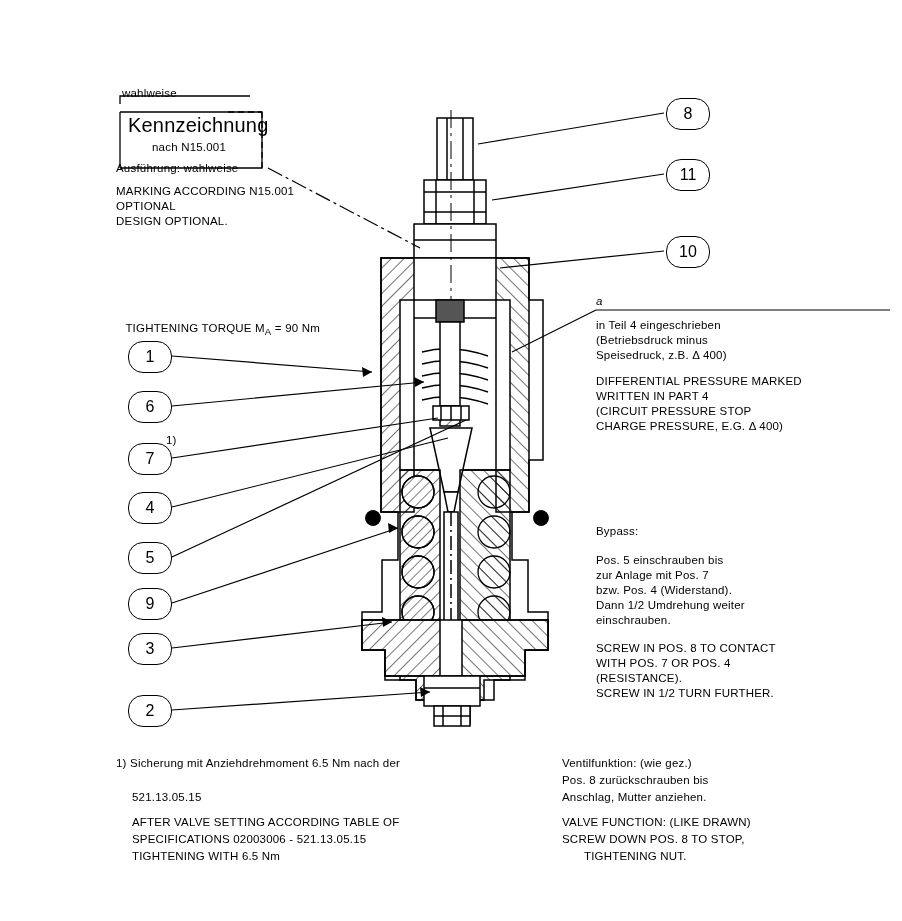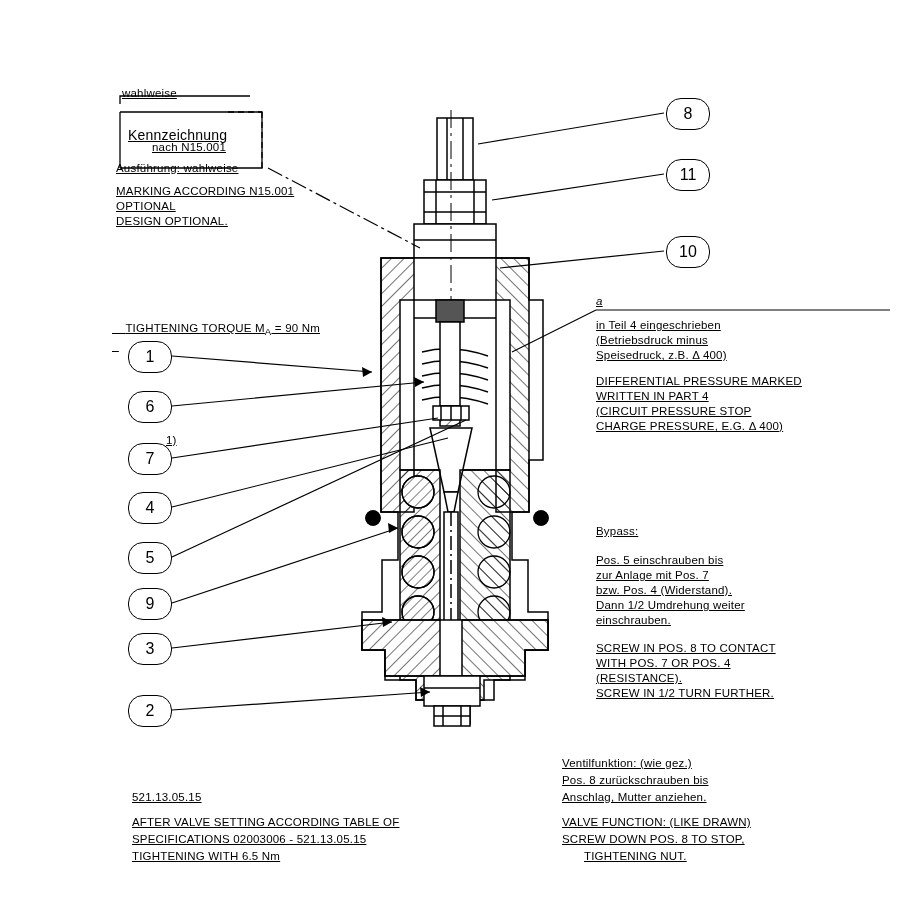--- a/index.html
+++ b/index.html
@@ -1,18 +1,18 @@
 <!DOCTYPE html>
 <html><head>
 <meta charset="utf-8">
 <style>
   html,body{margin:0;padding:0;background:#ffffff;}
   #page{position:relative;width:902px;height:921px;background:#fff;
         font-family:"Liberation Sans", sans-serif;color:#000;overflow:hidden;}
-  .txt{position:absolute;white-space:pre;font-size:12.5px;line-height:15px;letter-spacing:0.2px;text-decoration:underline;}
+  .txt{position:absolute;white-space:pre;font-size:12.5px;line-height:15px;letter-spacing:0.2px;}
   .txt.small{font-size:11.5px;line-height:14px;}
   .balloon{position:absolute;width:42px;height:30px;border:1.6px solid #000;border-radius:15px;
            display:flex;align-items:center;justify-content:center;font-size:16px;background:#fff;}
   svg.art{position:absolute;left:0;top:0;width:902px;height:921px;}
 </style>
 </head>
 <body>
 
 <div id="page">
 
@@ -163,21 +163,21 @@
   <div class="balloon" style="left:128px;top:341px">1</div>
   <div class="balloon" style="left:128px;top:391px">6</div>
   <div class="balloon" style="left:128px;top:443px">7</div>
   <div class="balloon" style="left:128px;top:492px">4</div>
   <div class="balloon" style="left:128px;top:542px">5</div>
   <div class="balloon" style="left:128px;top:588px">9</div>
   <div class="balloon" style="left:128px;top:633px">3</div>
   <div class="balloon" style="left:128px;top:695px">2</div>
 
   <div class="txt small" style="left:122px;top:86px">wahlweise</div>
-  <div class="txt" style="left:128px;top:128px;font-size:14px">Kennzeichnung</div>
+  <div class="txt" style="left:128px;top:118px;font-size:20px">Kennzeichnung</div>
   <div class="txt small" style="left:152px;top:140px">nach N15.001</div>
   <div class="txt small" style="left:116px;top:161px">Ausführung: wahlweise</div>
   <div class="txt small" style="left:116px;top:184px">MARKING ACCORDING N15.001</div>
   <div class="txt small" style="left:116px;top:199px">OPTIONAL</div>
   <div class="txt small" style="left:116px;top:214px">DESIGN OPTIONAL.</div>
 
   <div class="txt small" style="left:112px;top:307px">
     <span>TIGHTENING TORQUE M</span><sub>A</sub><span> = 90 Nm</span>
   </div>
 
@@ -197,20 +197,21 @@
   <div class="txt small" style="left:596px;top:553px">Pos. 5 einschrauben bis</div>
   <div class="txt small" style="left:596px;top:568px">zur Anlage mit Pos. 7</div>
   <div class="txt small" style="left:596px;top:583px">bzw. Pos. 4 (Widerstand).</div>
   <div class="txt small" style="left:596px;top:598px">Dann 1/2 Umdrehung weiter</div>
   <div class="txt small" style="left:596px;top:613px">einschrauben.</div>
   <div class="txt small" style="left:596px;top:641px">SCREW IN POS. 8 TO CONTACT</div>
   <div class="txt small" style="left:596px;top:656px">WITH POS. 7 OR POS. 4</div>
   <div class="txt small" style="left:596px;top:671px">(RESISTANCE).</div>
   <div class="txt small" style="left:596px;top:686px">SCREW IN 1/2 TURN FURTHER.</div>
 
+  <div class="txt small" style="left:116px;top:756px">1) Sicherung mit Anziehdrehmoment 6.5 Nm nach der</div>
   <div class="txt small" style="left:132px;top:790px">521.13.05.15</div>
   <div class="txt small" style="left:132px;top:815px">AFTER VALVE SETTING ACCORDING TABLE OF</div>
   <div class="txt small" style="left:132px;top:832px">SPECIFICATIONS 02003006 - 521.13.05.15</div>
   <div class="txt small" style="left:132px;top:849px">TIGHTENING WITH 6.5 Nm</div>
 
   <div class="txt small" style="left:562px;top:756px">Ventilfunktion: (wie gez.)</div>
   <div class="txt small" style="left:562px;top:773px">Pos. 8 zurückschrauben bis</div>
   <div class="txt small" style="left:562px;top:790px">Anschlag, Mutter anziehen.</div>
   <div class="txt small" style="left:562px;top:815px">VALVE FUNCTION: (LIKE DRAWN)</div>
   <div class="txt small" style="left:562px;top:832px">SCREW DOWN POS. 8 TO STOP,</div>

